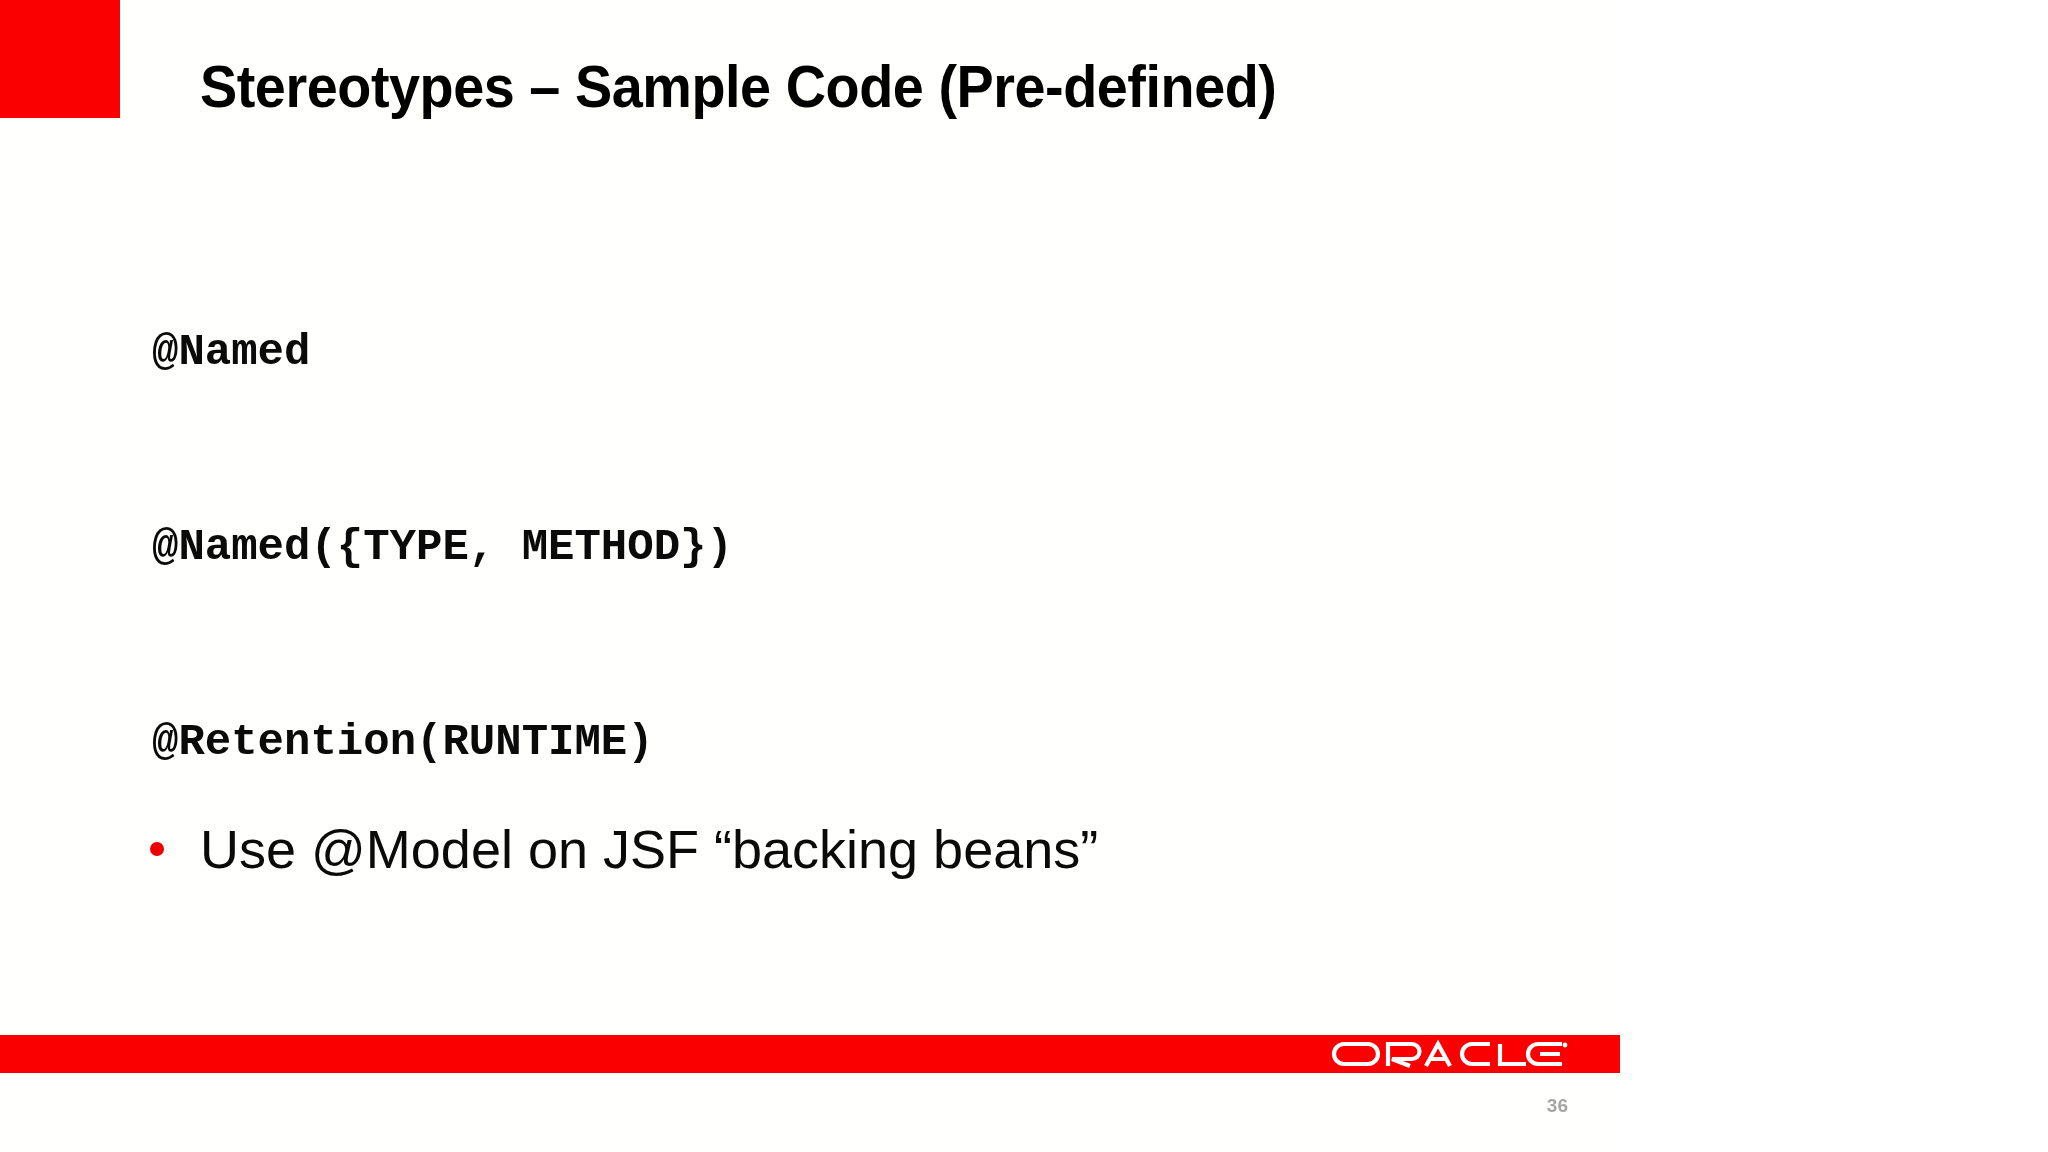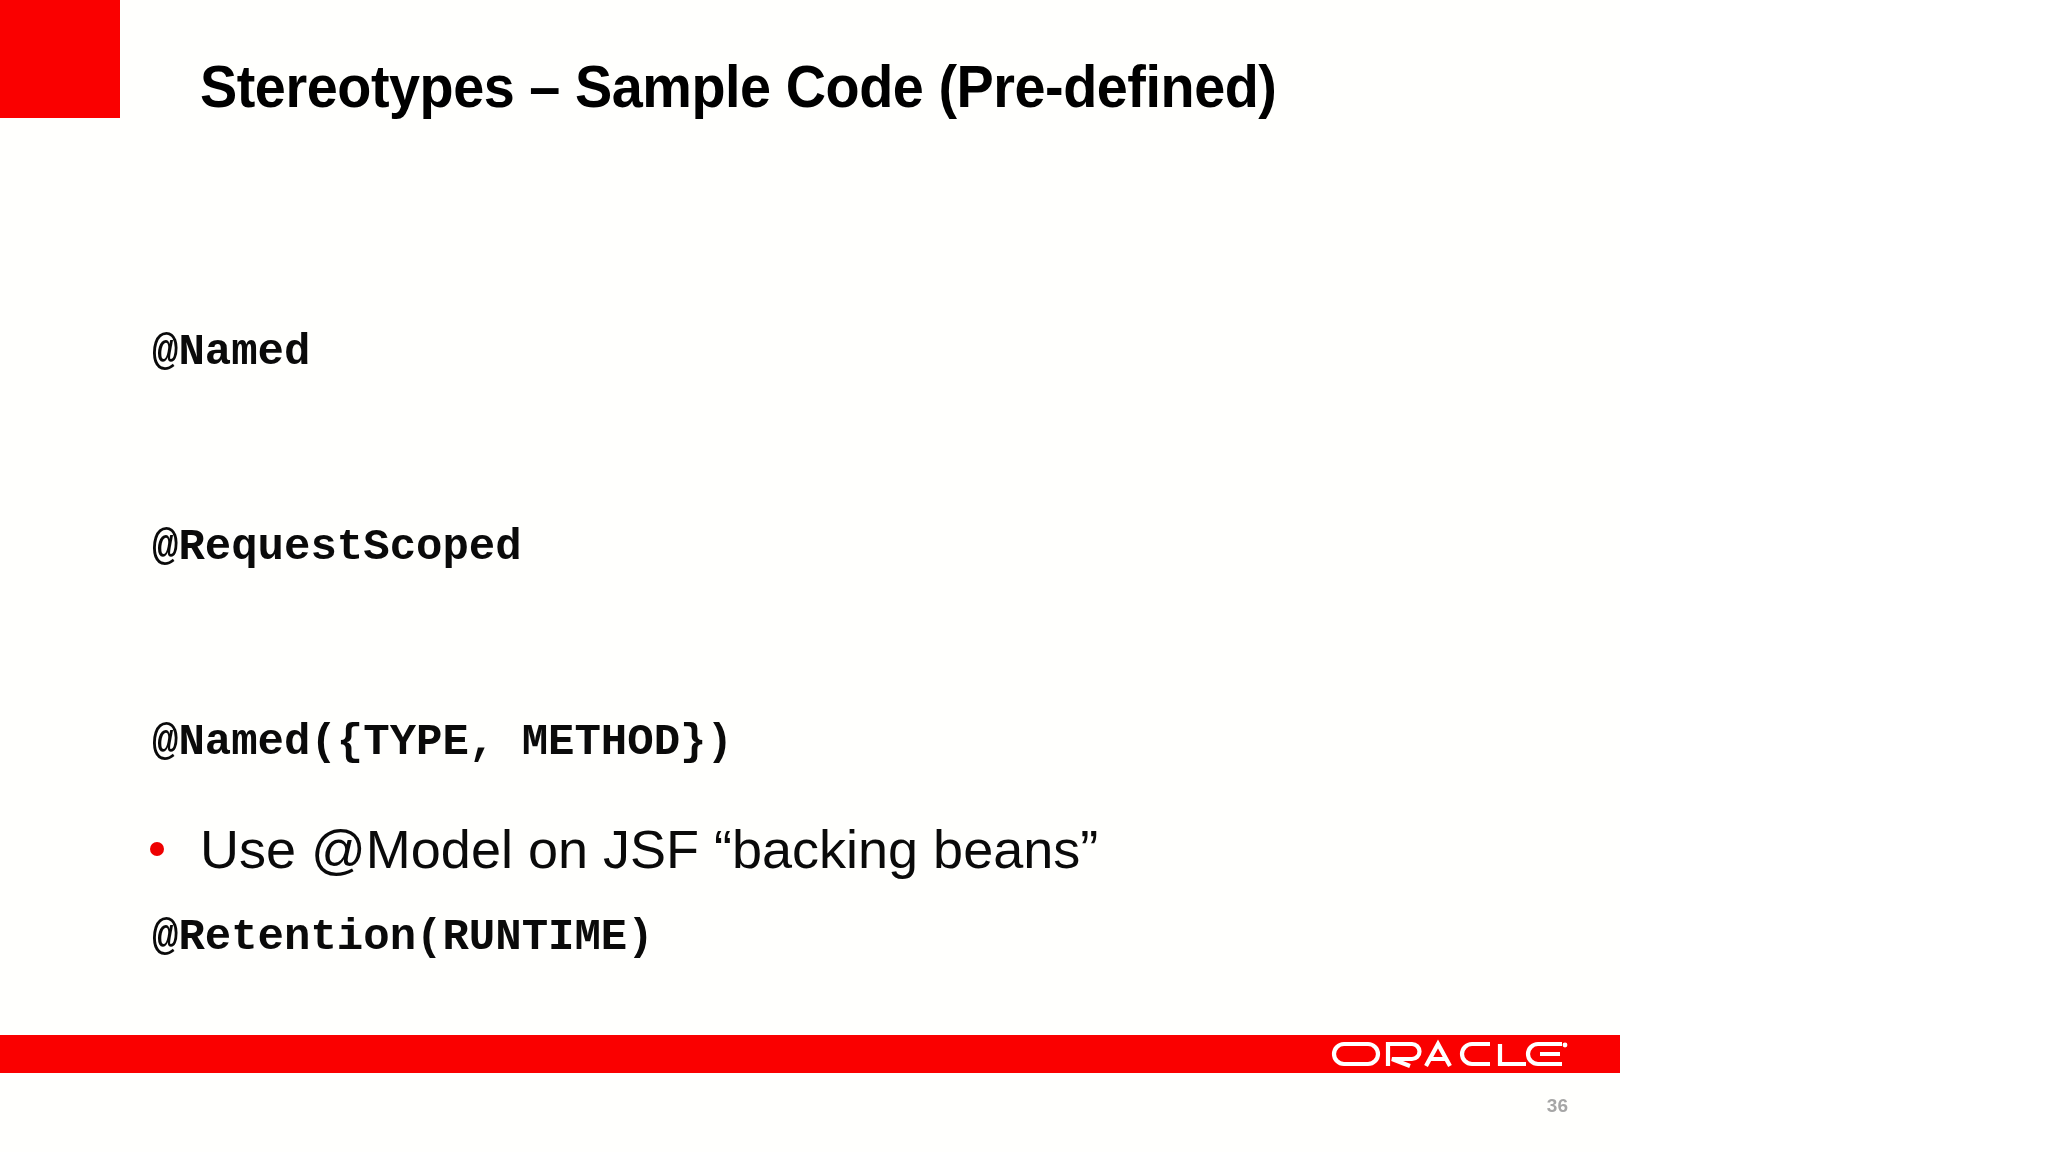--- a/index.html
+++ b/index.html
@@ -131,21 +131,20 @@
 <body>
 
 <div class="slide">
 
   <div class="corner-block"></div>
 
   <div class="slide-title">Stereotypes – Sample Code (Pre-defined)</div>
 
   <div class="code-block">
     <span class="code-line">@Named</span>
-    <span class="code-line">@RequestScoped</span>
     <span class="code-line">@Named({TYPE, METHOD})</span>
     <span class="code-line">@Retention(RUNTIME)</span>
     
   </div>
 
   <div class="bullet-list">
     <div class="bullet-item">
       <span class="bullet-marker">
         <span class="bullet-dot"></span>
       </span>

